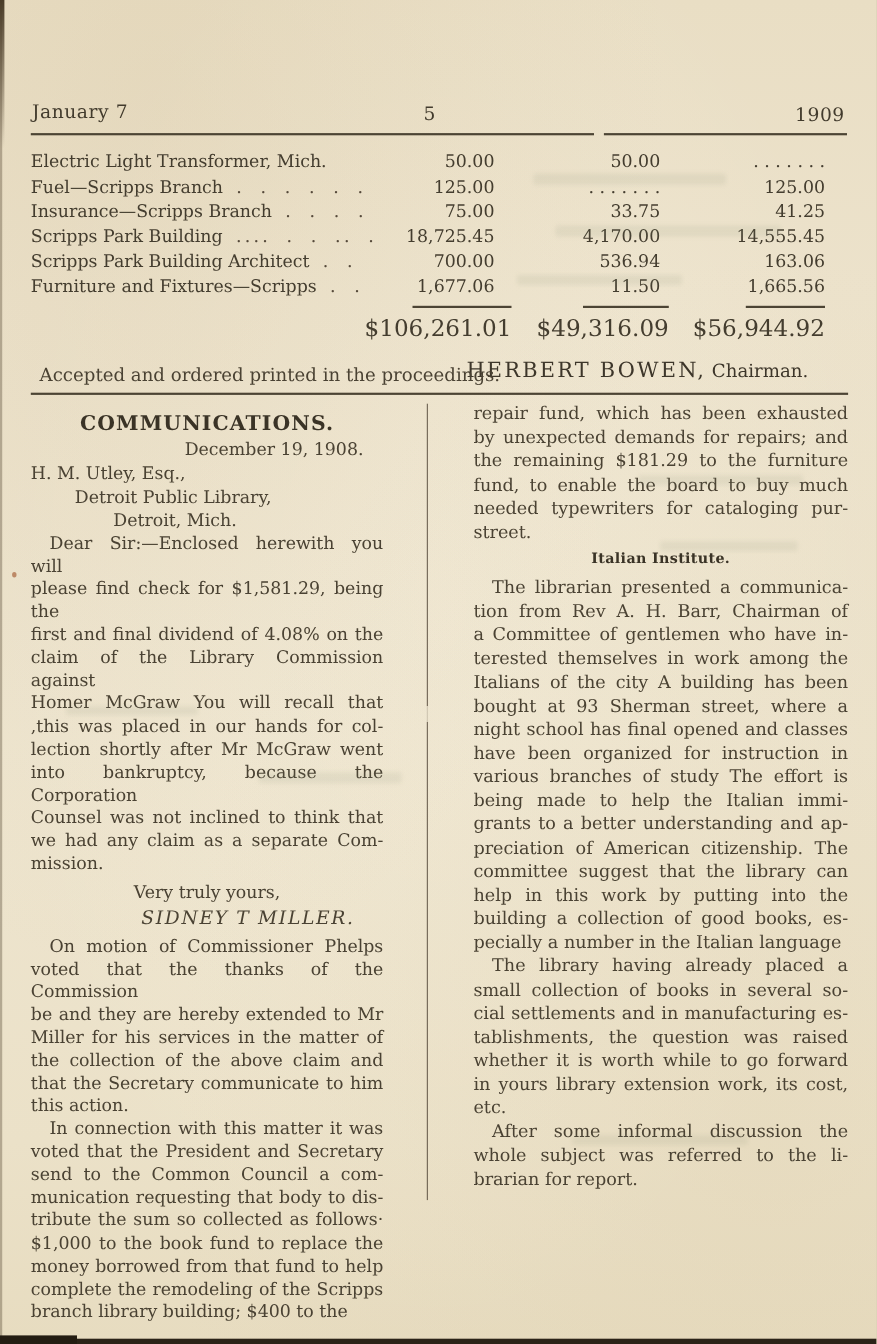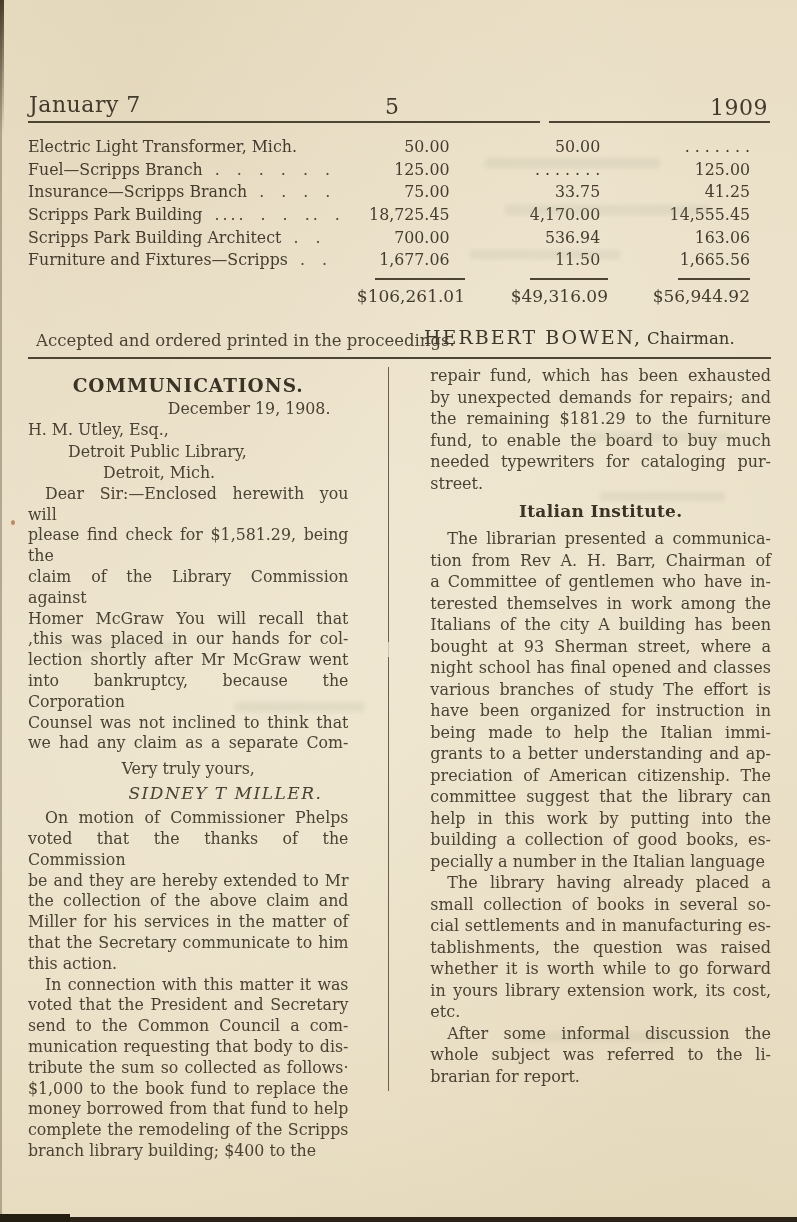--- a/index.html
+++ b/index.html
@@ -14,59 +14,59 @@
     radial-gradient(ellipse at 50% 45%,rgba(255,251,238,0.22),transparent 72%);}
   
   .edge-left{position:absolute;left:0;top:0;width:2px;height:100%;background:rgba(74,60,40,0.35);}
   .edge-left-top{position:absolute;left:0;top:0;width:4px;height:135px;background:linear-gradient(180deg,#4a3c28,rgba(74,60,40,0));}
   .edge-bottom{position:absolute;left:0;bottom:0;width:100%;height:5px;background:#2b2317;}
   .edge-bottom-l{position:absolute;left:0;bottom:0;width:70px;height:8px;background:#241d12;}
   .speck{position:absolute;left:11px;top:520px;width:4px;height:5px;border-radius:50%;background:rgba(152,66,22,0.55);filter:blur(0.5px);}
   
   .ghost{position:absolute;background:rgba(128,138,108,0.11);filter:blur(2px);border-radius:3px;pointer-events:none;}
   
-  .hdr{position:absolute;top:92px;left:29px;width:741px;height:24px;font-size:22px;color:#423b2d;}
+  .hdr{position:absolute;top:92px;left:29px;width:741px;height:24px;font-size:17px;color:#423b2d;}
   .hdr-date{position:absolute;left:0;top:0;letter-spacing:0.5px;}
   .hdr-num{position:absolute;left:356px;top:2px;}
   .hdr-year{position:absolute;right:2px;top:3px;letter-spacing:0.5px;}
   .hrule{position:absolute;top:121px;height:2px;background:#4c4434;}
   .hrule.l{left:28px;width:512px;}
   .hrule.r{left:549px;width:221px;}
   
   .ledger{position:absolute;top:136px;left:28px;width:722px;font-size:15.8px;color:#443d2f;}
   .lrow{display:flex;height:22.7px;line-height:22.7px;gap:19px;}
   .lab{display:flex;width:340px;overflow:hidden;}
   .lab-dots{flex:1;overflow:hidden;white-space:nowrap;padding-left:12px;letter-spacing:3px;word-spacing:6px;color:#55493a;}
   .c1{width:97px;text-align:right;}
   .c2{width:143px;text-align:right;}
   .c3{width:142px;text-align:right;}
   .totals{position:relative;height:44px;margin-top:6px;}
   .trule{position:absolute;top:0;height:2px;background:#4c4434;}
   .tr1{right:285px;width:90px;} .tr2{right:142px;width:78px;} .tr3{right:0;width:72px;}
-  .tot{position:absolute;top:8px;white-space:nowrap;font-size:17px;}
+  .tot{position:absolute;top:8px;white-space:nowrap;font-size:21px;}
   .t1{right:285px;} .t2{right:142px;} .t3{right:0;}
   .chairman{position:absolute;top:306px;left:424px;white-space:nowrap;color:#3d362a;margin-top:20px;}
   .chairman .nm{font-size:19px;letter-spacing:2px;}
   .chairman .ti{font-size:16.5px;}
   .accepted{position:absolute;top:331px;left:36px;font-size:16.5px;}
   .fullrule{position:absolute;top:357px;left:28px;width:743px;height:2px;background:#4c4434;}
   
   .cols{position:absolute;top:365px;left:28px;width:743px;display:flex;gap:30px;}
   .col-left{width:349px;font-size:15.8px;padding-top:2px;}
   .divider{width:1px;margin:2px 11px 0 10px;height:724px;
     background:linear-gradient(180deg,#55493a 0 38%,rgba(85,73,58,0.25) 38% 40%,#55493a 40% 100%);opacity:0.85;}
   .col-right{width:371px;font-size:16px;}
   .line{text-align:justify;text-align-last:justify;}
   .col-left .line{line-height:20.8px;}
   .col-right .line{line-height:21.5px;}
   .line.end{text-align-last:left;}
   .line.indent{text-indent:17px;}
   .col-heading{text-align:center;font-weight:bold;color:#3a3326;}
   .col-left .col-heading{font-size:18.5px;letter-spacing:1px;margin:8px 0 2px;}
-  .col-right .col-heading{font-size:17px;margin:7px 0 7px;letter-spacing:0.3px;}
+  .col-right .col-heading{font-size:13px;margin:7px 0 7px;letter-spacing:0.3px;}
   .special.dateline{text-align:right;padding-right:18px;line-height:21px;}
   .special.center{text-align:center;line-height:25px;padding-top:2px;}
   .special.right{text-align:right;padding-right:26px;font-size:17px;letter-spacing:1.5px;line-height:25px;margin-bottom:2px;font-style:italic;}
   .addr{line-height:21.6px;}
   .addr.i1{padding-left:40px;}
   .addr.i2{padding-left:75px;}
 </style>
 </head>
 <body>
 
@@ -158,34 +158,36 @@
 
   <div class="cols">
     <div class="col-left">
         <div class="col-heading">COMMUNICATIONS.</div>
         <div class="special dateline">December 19, 1908.</div>
         <div class="addr">H. M. Utley, Esq.,</div>
         <div class="addr i1">Detroit Public Library,</div>
         <div class="addr i2">Detroit, Mich.</div>
         <div class="line indent">Dear Sir:—Enclosed herewith you will</div>
         <div class="line">please find check for $1,581.29, being the</div>
+        <div class="line">first and final dividend of 4.08% on the</div>
         <div class="line">claim of the Library Commission against</div>
         <div class="line">Homer McGraw  You will recall that</div>
         <div class="line">,this was placed in our hands for col-</div>
         <div class="line">lection shortly after Mr McGraw went</div>
         <div class="line">into bankruptcy, because the Corporation</div>
         <div class="line">Counsel was not inclined to think that</div>
         <div class="line">we had any claim as a separate Com-</div>
+        <div class="line end">mission.</div>
         <div class="special center">Very truly yours,</div>
         <div class="special right">SIDNEY T MILLER.</div>
         <div class="line indent">On motion of Commissioner Phelps</div>
         <div class="line">voted that the thanks of the Commission</div>
         <div class="line">be and they are hereby extended to Mr</div>
+        <div class="line">Miller for his services in the matter of</div>
         <div class="line">the collection of the above claim and</div>
-        <div class="line">Miller for his services in the matter of</div>
         <div class="line">that the Secretary communicate to him</div>
         <div class="line end">this action.</div>
         <div class="line indent">In connection with this matter it was</div>
         <div class="line">voted that the President and Secretary</div>
         <div class="line">send to the Common Council a com-</div>
         <div class="line">munication requesting that body to dis-</div>
         <div class="line">tribute the sum so collected as follows·</div>
         <div class="line">$1,000 to the book fund to replace the</div>
         <div class="line">money borrowed from that fund to help</div>
         <div class="line">complete the remodeling of the Scripps</div>
@@ -200,22 +202,22 @@
         <div class="line">needed typewriters for cataloging pur-</div>
         <div class="line end">street.</div>
         <div class="col-heading">Italian Institute.</div>
         <div class="line indent">The librarian presented a communica-</div>
         <div class="line">tion from Rev A. H. Barr, Chairman of</div>
         <div class="line">a Committee of gentlemen who have in-</div>
         <div class="line">terested themselves in work among the</div>
         <div class="line">Italians of the city  A building has been</div>
         <div class="line">bought at 93 Sherman street, where a</div>
         <div class="line">night school has final opened and classes</div>
+        <div class="line">have been organized for instruction in</div>
         <div class="line">various branches of study  The effort is</div>
-        <div class="line">have been organized for instruction in</div>
         <div class="line">being made to help the Italian immi-</div>
         <div class="line">grants to a better understanding and ap-</div>
         <div class="line">preciation of American citizenship.  The</div>
         <div class="line">committee suggest that the library can</div>
         <div class="line">help in this work by putting into the</div>
         <div class="line">building a collection of good books, es-</div>
         <div class="line end">pecially a number in the Italian language</div>
         <div class="line indent">The library having already placed a</div>
         <div class="line">small collection of books in several so-</div>
         <div class="line">cial settlements and in manufacturing es-</div>

